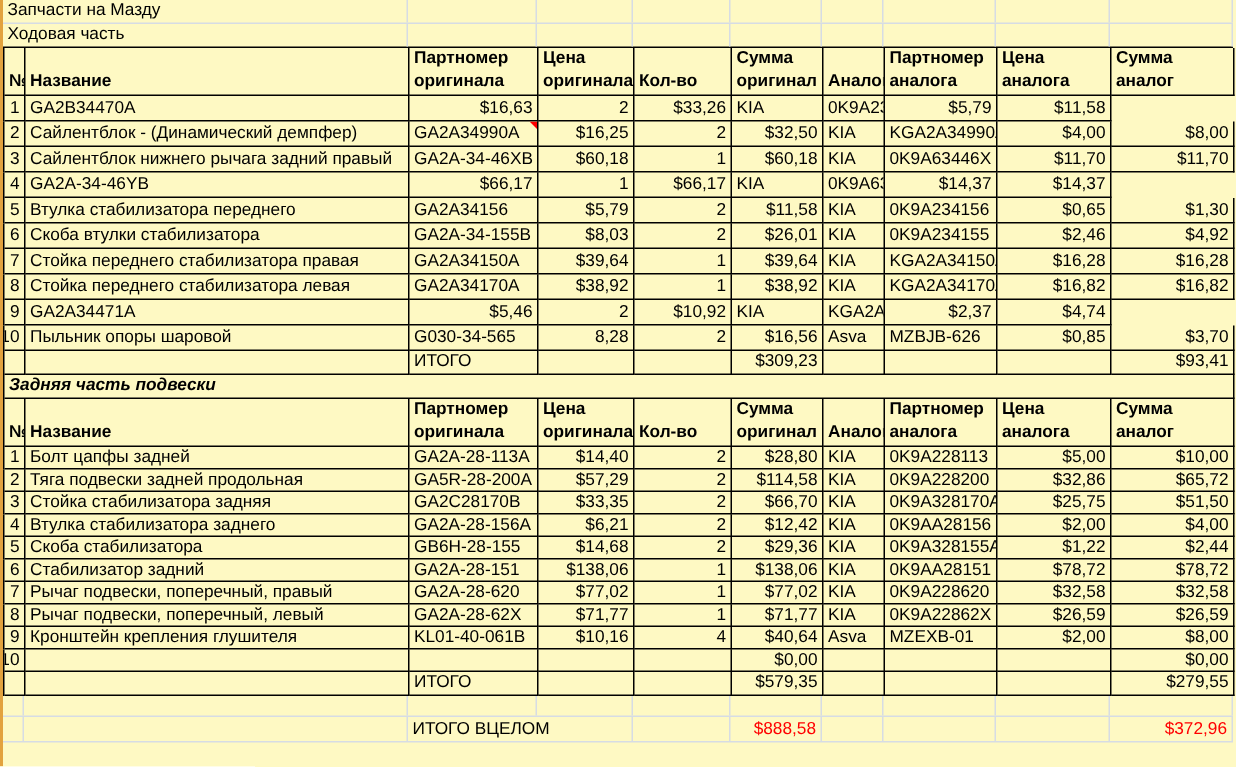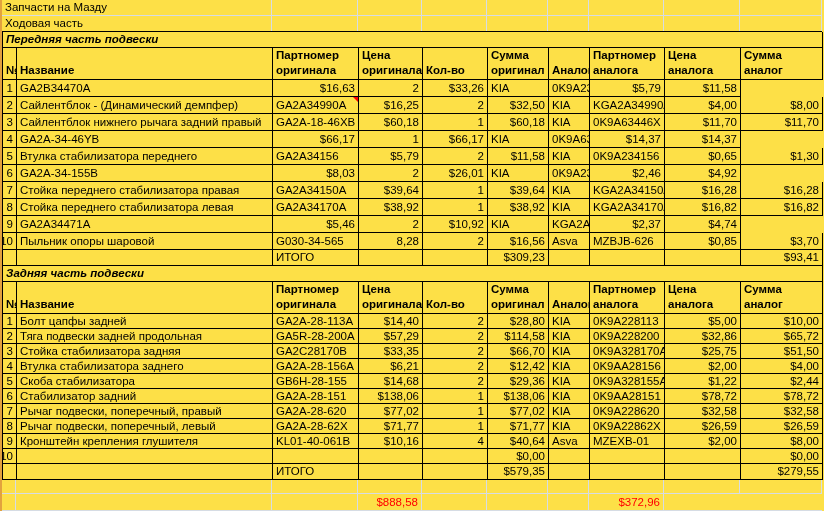--- a/index.html
+++ b/index.html
@@ -1,21 +1,21 @@
 <!DOCTYPE html>
 <html style="--red: #ff0000; --grid: #d6dce4; --bor: #000000; --strip: #e2a23e;"><head>
 <meta charset="utf-8">
 <style>
   :root{
     --red:#ff0000; --grid:#d6dce4; --bor:#000000; --strip:#e2a23e;
     --cols: 14px 256px 86px 64px 65px 61px 41px 75px 76px 82px;
   }
   html,body{margin:0;padding:0;background:#fff;}
   .sheet{
-    position:relative; width:824px; height:511px; background:#fde047;
+    position:relative; width:824px; height:511px; background:#fef9c3;
     padding-left:2px; box-sizing:border-box; overflow:hidden;
     font-family:"Liberation Sans",sans-serif;
   }
   .strip{position:absolute;left:0;top:0;width:2px;height:511px;background:var(--strip);}
   .row{display:grid;grid-template-columns:var(--cols);width:820px;box-sizing:border-box;}
   .cell{
     box-sizing:border-box;height:100%;font-size:11.5px;line-height:1.25;color:#000;
     padding:0 3px;overflow:hidden;white-space:nowrap;display:flex;align-items:center;
   }
   .h14{height:14px}.h15{height:15px}.h16{height:16px}.h17{height:17px}.h32{height:32px}
@@ -63,23 +63,20 @@
       <div class="cell"></div>
       <div class="cell"></div>
       <div class="cell"></div>
       <div class="cell"></div>
       <div class="cell"></div>
       <div class="cell"></div>
       <div class="cell"></div>
     </div>
 
   <div id="sections">
-      <div class="row trow h16">
-        <div class="cell title-cell" style="grid-column: 1 / -1;">Передняя часть подвески</div>
-      </div>
       <div class="row trow h32">
         <div class="cell hdr">№</div>
         <div class="cell hdr">Название</div>
         <div class="cell hdr">Партномер
 оригинала</div>
         <div class="cell hdr">Цена
 оригинала</div>
         <div class="cell hdr">Кол-во</div>
         <div class="cell hdr">Сумма
 оригинал</div>
@@ -108,21 +105,21 @@
         <div class="cell right">2</div>
         <div class="cell right bold">$32,50</div>
         <div class="cell">KIA</div>
         <div class="cell">KGA2A34990A</div>
         <div class="cell right">$4,00</div>
         <div class="cell right bold">$8,00</div>
       </div>
       <div class="row trow h17">
         <div class="cell right">3</div>
         <div class="cell">Сайлентблок нижнего рычага задний правый</div>
-        <div class="cell">GA2A-18-46XB</div>
+        <div class="cell">GA2A-34-46XB</div>
         <div class="cell right">$60,18</div>
         <div class="cell right">1</div>
         <div class="cell right bold">$60,18</div>
         <div class="cell">KIA</div>
         <div class="cell">0K9A63446X</div>
         <div class="cell right">$11,70</div>
         <div class="cell right bold">$11,70</div>
       </div>
       <div class="row trow h17">
         <div class="cell right">4</div>
@@ -142,20 +139,21 @@
         <div class="cell right">$5,79</div>
         <div class="cell right">2</div>
         <div class="cell right bold">$11,58</div>
         <div class="cell">KIA</div>
         <div class="cell">0K9A234156</div>
         <div class="cell right">$0,65</div>
         <div class="cell right bold">$1,30</div>
       </div>
       <div class="row trow h17">
         <div class="cell right">6</div>
+        <div class="cell">Скоба втулки стабилизатора</div>
         <div class="cell">GA2A-34-155B</div>
         <div class="cell right">$8,03</div>
         <div class="cell right">2</div>
         <div class="cell right bold">$26,01</div>
         <div class="cell">KIA</div>
         <div class="cell">0K9A234155</div>
         <div class="cell right">$2,46</div>
         <div class="cell right bold">$4,92</div>
       </div>
       <div class="row trow h17">
@@ -379,20 +377,21 @@
       <div class="cell"></div>
       <div class="cell"></div>
       <div class="cell"></div>
       <div class="cell"></div>
       <div class="cell"></div>
     </div>
 
   <div class="row plain h17">
     <div class="cell"></div>
     <div class="cell"></div>
+    <div class="cell span-cd bold">ИТОГО ВЦЕЛОМ</div>
     <div class="cell"></div>
     <div class="cell right bold red">$888,58</div>
     <div class="cell"></div>
     <div class="cell"></div>
     <div class="cell"></div>
     <div class="cell right bold red">$372,96</div>
   </div>
 </div>
 
 </body></html>

